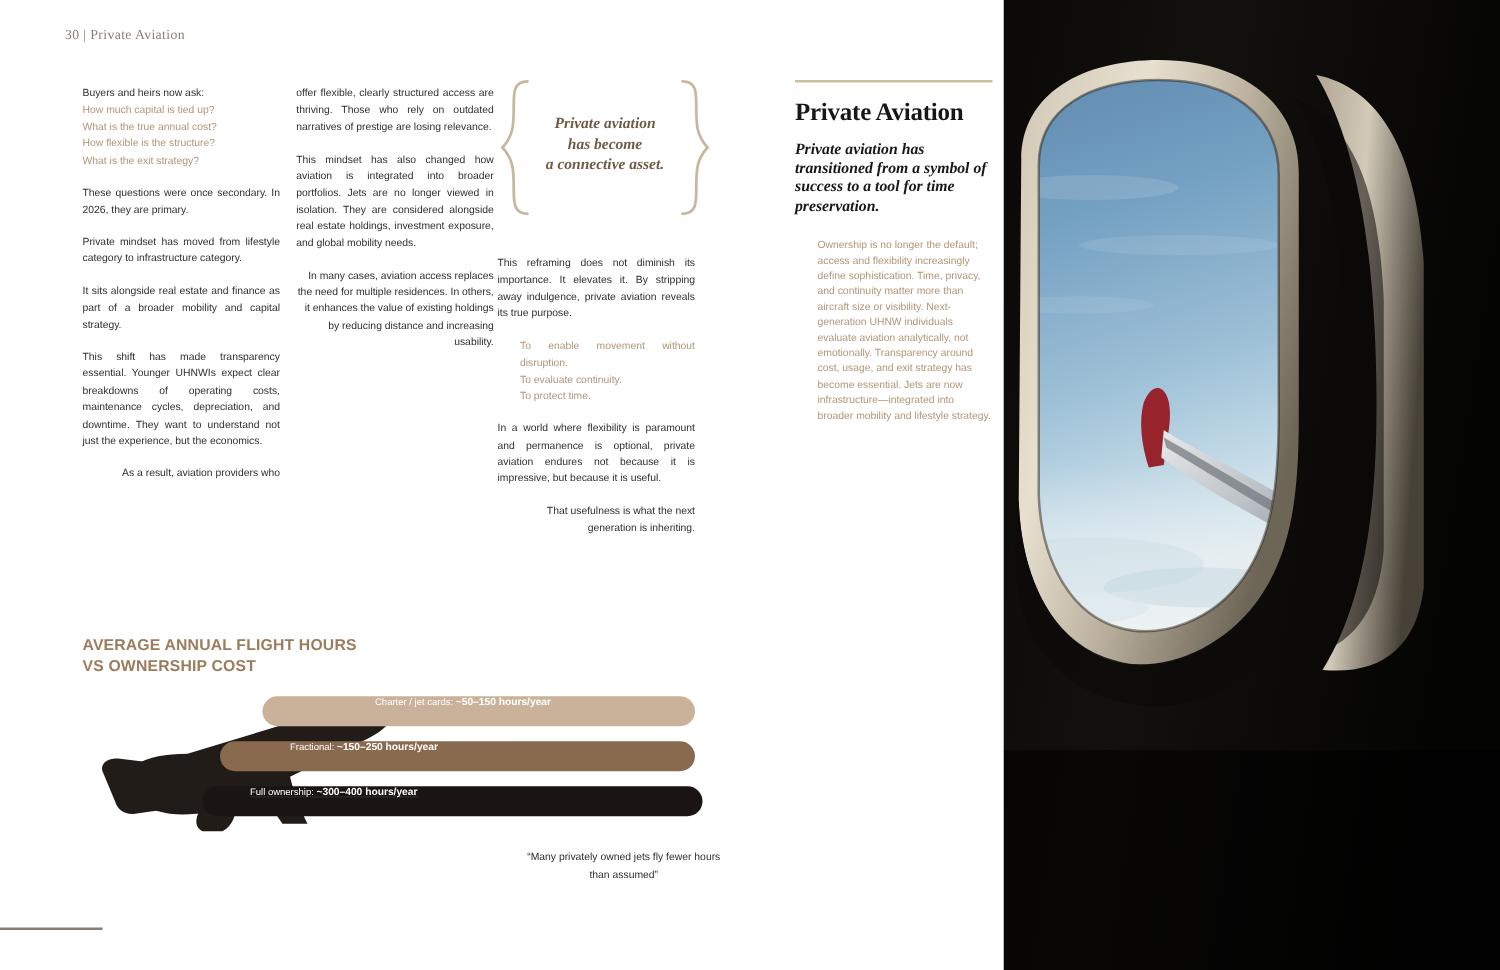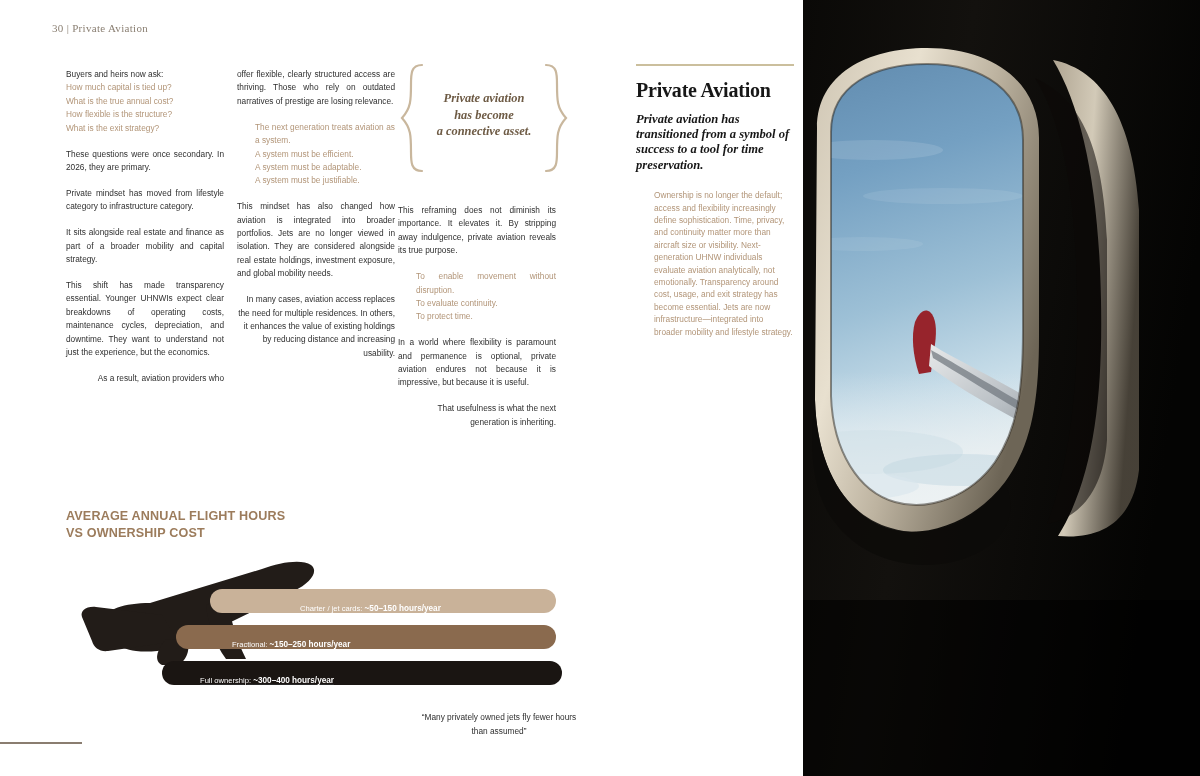--- a/index.html
+++ b/index.html
@@ -112,42 +112,41 @@
   }
   .chart { position:relative; width:500px; height:120px; }
 
   .plane { position:absolute; left:0px; top:-10px; width:260px; height:120px; }
   .plane svg { width:100%; height:100%; display:block; }
 
   .bar {
     position:absolute;
     height:24px;
     border-radius:15px;
-    display:flex; align-items:flex-end;margin-top:32px;
+    display:flex; align-items:flex-start;
   }
   .bar-label {
     font-size:7.6px;
     color:#ffffff;
     white-space:nowrap;
     padding-left:18px;
   }
   .bar-label b { font-size:8.2px; }
   .bar-1 { left:144px; top:0px;  width:346px; }
   .bar-2 { left:110px; top:36px; width:380px; }
   .bar-3 { left:96px;  top:72px; width:400px;text-decoration:underline; }
   .bar-1 .bar-label { padding-left:90px; }
   .bar-2 .bar-label { padding-left:56px; }
   .bar-3 .bar-label { padding-left:38px; }
 
   .chart-caption {
     position:absolute; left:348px; top:170px; width:170px;
     text-align:center;
     font-size:8.3px; line-height:14px;
     color:#2f2f2f;
-    margin-top:32px;
   }
 
   
   .photo { position:absolute; left:803px; top:0; width:397px; height:776px; overflow:hidden; background:#000; }
   .photo svg { width:100%; height:100%; display:block; }
 </style>
 </head>
 <body>
 
 <div class="page">
@@ -167,26 +166,20 @@
       </p>
       <p>These questions were once secondary. In 2026, they are primary.</p>
       <p>Private mindset has moved from lifestyle category to infrastructure category.</p>
       <p>It sits alongside real estate and finance as part of a broader mobility and capital strategy.</p>
       <p>This shift has made transparency essential. Younger UHNWIs expect clear breakdowns of operating costs, maintenance cycles, depreciation, and downtime. They want to understand not just the experience, but the economics.</p>
       <p class="nojust">As a result, aviation providers who</p>
     </div>
 
     <div class="col col-2">
       <p>offer flexible, clearly structured access are thriving. Those who rely on outdated narratives of prestige are losing relevance.</p>
-      <div class="accent-list">
-        <div class="jline">The next generation treats aviation as a system.</div>
-        <div class="lastline">A system must be efficient.</div>
-        <div class="lastline">A system must be adaptable.</div>
-        <div class="lastline">A system must be justifiable.</div>
-      </div>
       <p>This mindset has also changed how aviation is integrated into broader portfolios. Jets are no longer viewed in isolation. They are considered alongside real estate holdings, investment exposure, and global mobility needs.</p>
       <p>In many cases, aviation access replaces the need for multiple residences. In others, it enhances the value of existing holdings by reducing distance and increasing usability.</p>
     </div>
 
     <div class="col col-3" style="top:136px;">
       <p>This reframing does not diminish its importance. It elevates it. By stripping away indulgence, private aviation reveals its true purpose.</p>
       <div class="accent-list">
         <div class="jline">To enable movement without disruption.</div>
         <div class="lastline">To evaluate continuity.</div>
         <div class="lastline">To protect time.</div>

